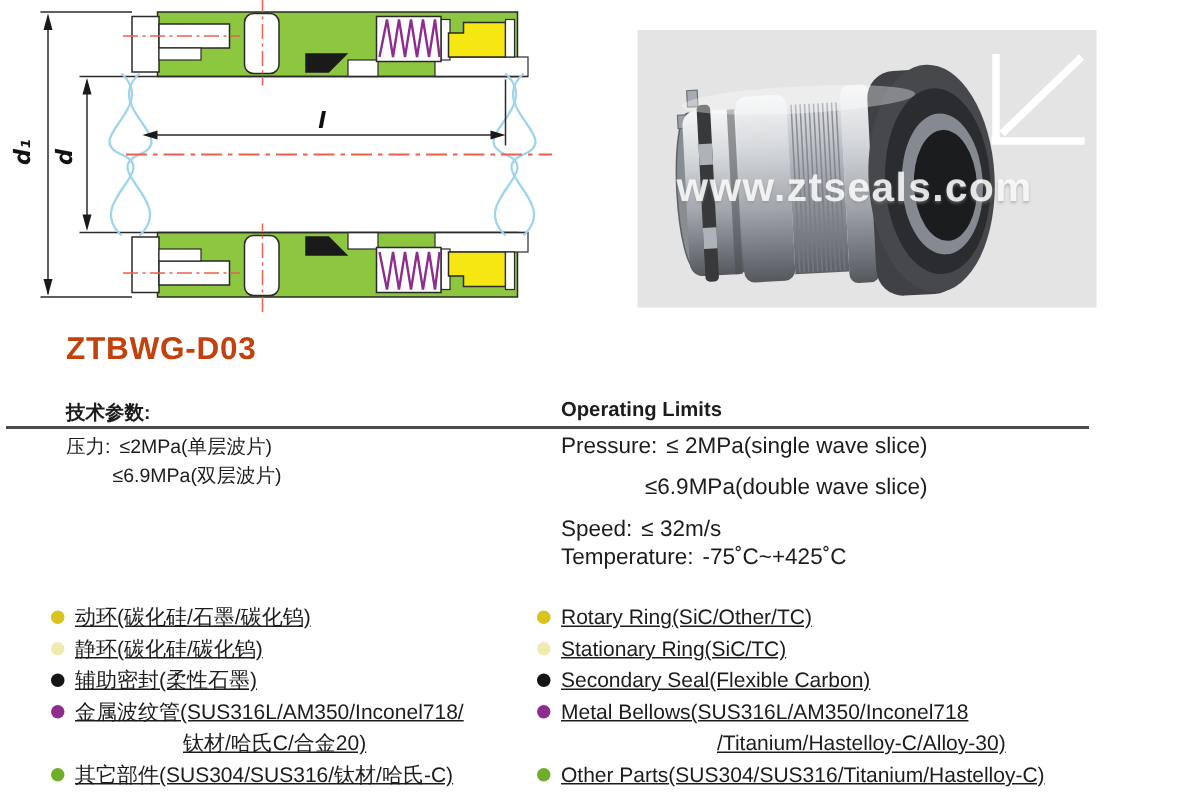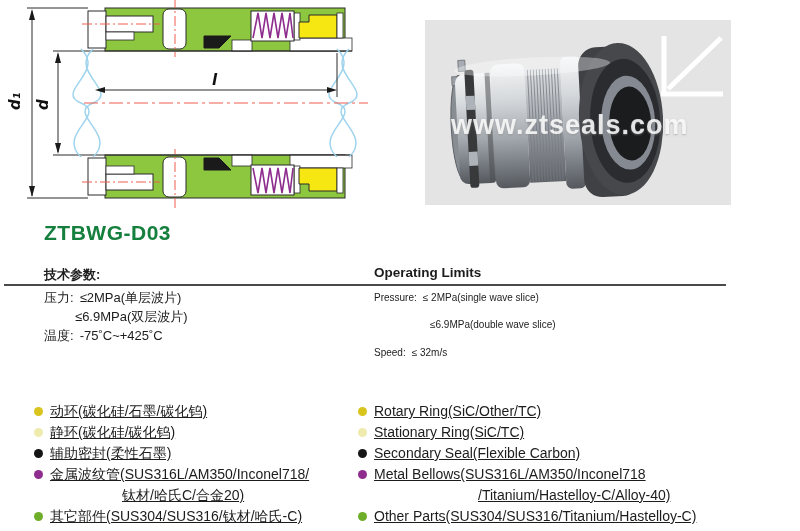--- a/index.html
+++ b/index.html
@@ -13,28 +13,28 @@
   
   .photo-panel{position:absolute;left:425px;top:20px;width:306px;height:185px;
     background:var(--c-panel,#e4e4e4);}
   .photo-svg{position:absolute;left:0;top:0;}
   .watermark{position:absolute;left:26px;top:90px;font-size:27px;font-weight:bold;
     letter-spacing:1px;color:rgba(255,255,255,0.85);
     text-shadow:0 1px 2px rgba(140,140,140,0.55);white-space:nowrap;}
   .corner-svg{position:absolute;right:4px;top:12px;}
   
   .title{position:absolute;left:44px;top:221px;font-size:21px;font-weight:bold;
-    letter-spacing:0.5px;color:#15803d;}
+    letter-spacing:0.5px;color:#c2410c;}
   
   .spec-header-cn{position:absolute;left:44px;top:266px;font-size:13px;font-weight:bold;}
   .spec-header-en{position:absolute;left:374px;top:265px;font-size:13.5px;font-weight:bold;}
   .divider{position:absolute;left:4px;top:284px;width:722px;height:1.5px;background:#4a4a4a;}
   .spec-col{position:absolute;font-size:13px;line-height:19px;}
   .spec-col.cn{left:44px;top:288px;}
-  .spec-col.en{left:374px;top:288px;font-size:10px;}
+  .spec-col.en{left:374px;top:288px;font-size:15px;}
   .spec-row .lbl{margin-right:6px;}
   .indent-cn{margin-left:31px;}
   .indent-en{margin-left:56px;}
   .gap-sm{margin-top:8px;}
   .gap-md{margin-top:9px;}
   
   .parts{position:absolute;top:401px;margin:0;padding:0;list-style:none;font-size:14px;text-decoration:underline;}
   .parts.cn{left:34px;width:320px;}
   .parts.en{left:358px;width:430px;}
   .parts li{display:flex;align-items:flex-start;line-height:21px;}
@@ -192,35 +192,35 @@
 <div class="spec-header-en">Operating Limits</div>
 <div class="divider"></div>
 
 <div class="spec-col cn">
   <div class="spec-row">
     <span class="lbl">压力:</span><span>≤2MPa(单层波片)</span>
   </div>
   <div class="spec-row indent-cn">
     <span>≤6.9MPa(双层波片)</span>
   </div>
-  <div class="spec-row">
-    <span class="lbl">温度:</span><span>-75˚C~+425˚C</span>
-  </div>
 </div>
 
 <div class="spec-col en">
   <div class="spec-row">
     <span class="lbl">Pressure:</span><span>≤ 2MPa(single wave slice)</span>
   </div>
   <div class="spec-row indent-en gap-sm">
     <span>≤6.9MPa(double wave slice)</span>
   </div>
   <div class="spec-row gap-md">
     <span class="lbl">Speed:</span><span>≤ 32m/s</span>
   </div>
+  <div class="spec-row">
+    <span class="lbl">Temperature:</span><span>-75˚C~+425˚C</span>
+  </div>
 </div>
 
 <ul class="parts cn">
   <li>
     <span class="bullet" style="background-color: rgb(216, 196, 28);"></span>
     <span class="pt"><span>动环(碳化硅/石墨/碳化钨)</span></span>
   </li>
   <li>
     <span class="bullet" style="background-color: rgb(239, 234, 174);"></span>
     <span class="pt"><span>静环(碳化硅/碳化钨)</span></span>
@@ -247,19 +247,19 @@
   <li>
     <span class="bullet" style="background-color: rgb(239, 234, 174);"></span>
     <span class="pt"><span>Stationary Ring(SiC/TC)</span></span>
   </li>
   <li>
     <span class="bullet" style="background-color: rgb(21, 21, 21);"></span>
     <span class="pt"><span>Secondary Seal(Flexible Carbon)</span></span>
   </li>
   <li>
     <span class="bullet" style="background-color: rgb(142, 45, 142);"></span>
-    <span class="pt"><span>Metal Bellows(SUS316L/AM350/Inconel718</span><span class="l2">/Titanium/Hastelloy-C/Alloy-40)</span></span>
+    <span class="pt"><span>Metal Bellows(SUS316L/AM350/Inconel718</span><span class="l2">/Titanium/Hastelloy-C/Alloy-30)</span></span>
   </li>
   <li>
     <span class="bullet" style="background-color: rgb(111, 174, 42);"></span>
     <span class="pt"><span>Other Parts(SUS304/SUS316/Titanium/Hastelloy-C)</span></span>
   </li>
 </ul>
 
 </body></html>

